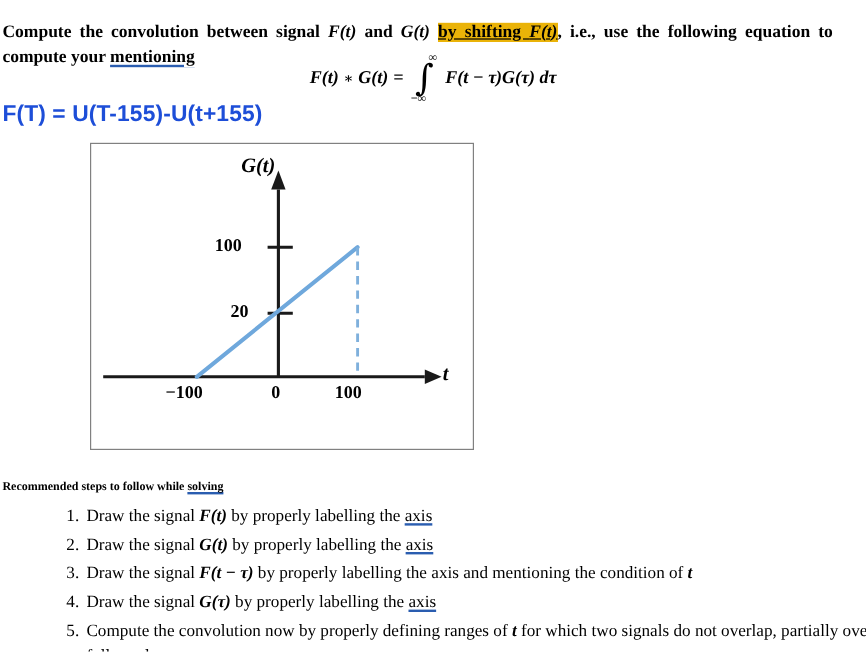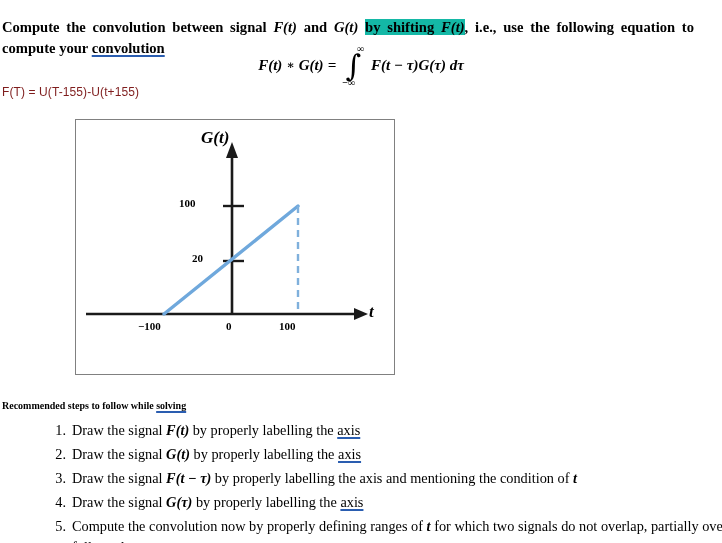--- a/index.html
+++ b/index.html
@@ -33,21 +33,22 @@
     font-weight: bold;
     line-height: 21px;
     text-align: justify;
     text-justify: inter-word;
   }
   .intro .mi {
     font-style: italic;
     font-weight: bold;
   }
   .hl {
-    background: #14b8a6;
+    background: #eab308;
+    text-decoration: underline;
   }
   .sp {
     text-decoration: underline;
     text-decoration-color: #2a5db0;
     text-decoration-thickness: 1.5px;
     text-underline-offset: 1.5px;
   }
 
   
   .equation {
@@ -101,23 +102,23 @@
     font-style: normal;
     font-size: 12px;
   }
 
   
   .fdef {
     position: absolute;
     left: 2px;
     top: 85px;
     font-family: "Liberation Sans", "DejaVu Sans", sans-serif;
-    font-size: 12px;
-    font-weight: normal;
-    color: #7f1d1d;
+    font-size: 19px;
+    font-weight: bold;
+    color: #1d4ed8;
     letter-spacing: 0.1px;
   }
 
   
   .chart-box {
     position: absolute;
     left: 75px;
     top: 119px;
     width: 320px;
     height: 256px;
@@ -135,21 +136,21 @@
     font-family: "Liberation Serif", "DejaVu Serif", serif;
     font-weight: bold;
     font-style: italic;
     font-size: 17px;
     color: #000;
   }
   .tick-label {
     position: absolute;
     font-family: "Liberation Serif", "DejaVu Serif", serif;
     font-weight: bold;
-    font-size: 11px;
+    font-size: 15px;
     color: #000;
     white-space: nowrap;
   }
 
   
   .steps-head {
     position: absolute;
     left: 2px;
     top: 400px;
     font-size: 10px;
@@ -181,21 +182,21 @@
   .steps-list .mi {
     font-style: italic;
     font-weight: bold;
   }
 </style>
 </head>
 <body>
 
 <div class="page">
 
-  <p class="intro"><span>Compute the convolution between signal </span><span class="mi">F(t)</span><span> and </span><span class="mi">G(t)</span> <span class="hl"><span>by shifting </span><span class="mi">F(t)</span></span><span>, i.e., use the following equation to compute your </span><span class="sp">convolution</span></p>
+  <p class="intro"><span>Compute the convolution between signal </span><span class="mi">F(t)</span><span> and </span><span class="mi">G(t)</span> <span class="hl"><span>by shifting </span><span class="mi">F(t)</span></span><span>, i.e., use the following equation to compute your </span><span class="sp">mentioning</span></p>
 
   <div class="equation">
     <span class="eq-row">
       <span>F(t)</span>
         <span class="eq-star">∗</span>
         <span>G(t)</span>
       <span>=</span>
       <span class="eq-int">
         <span class="lim-up">∞</span>
         <span class="int-sym">∫</span>

